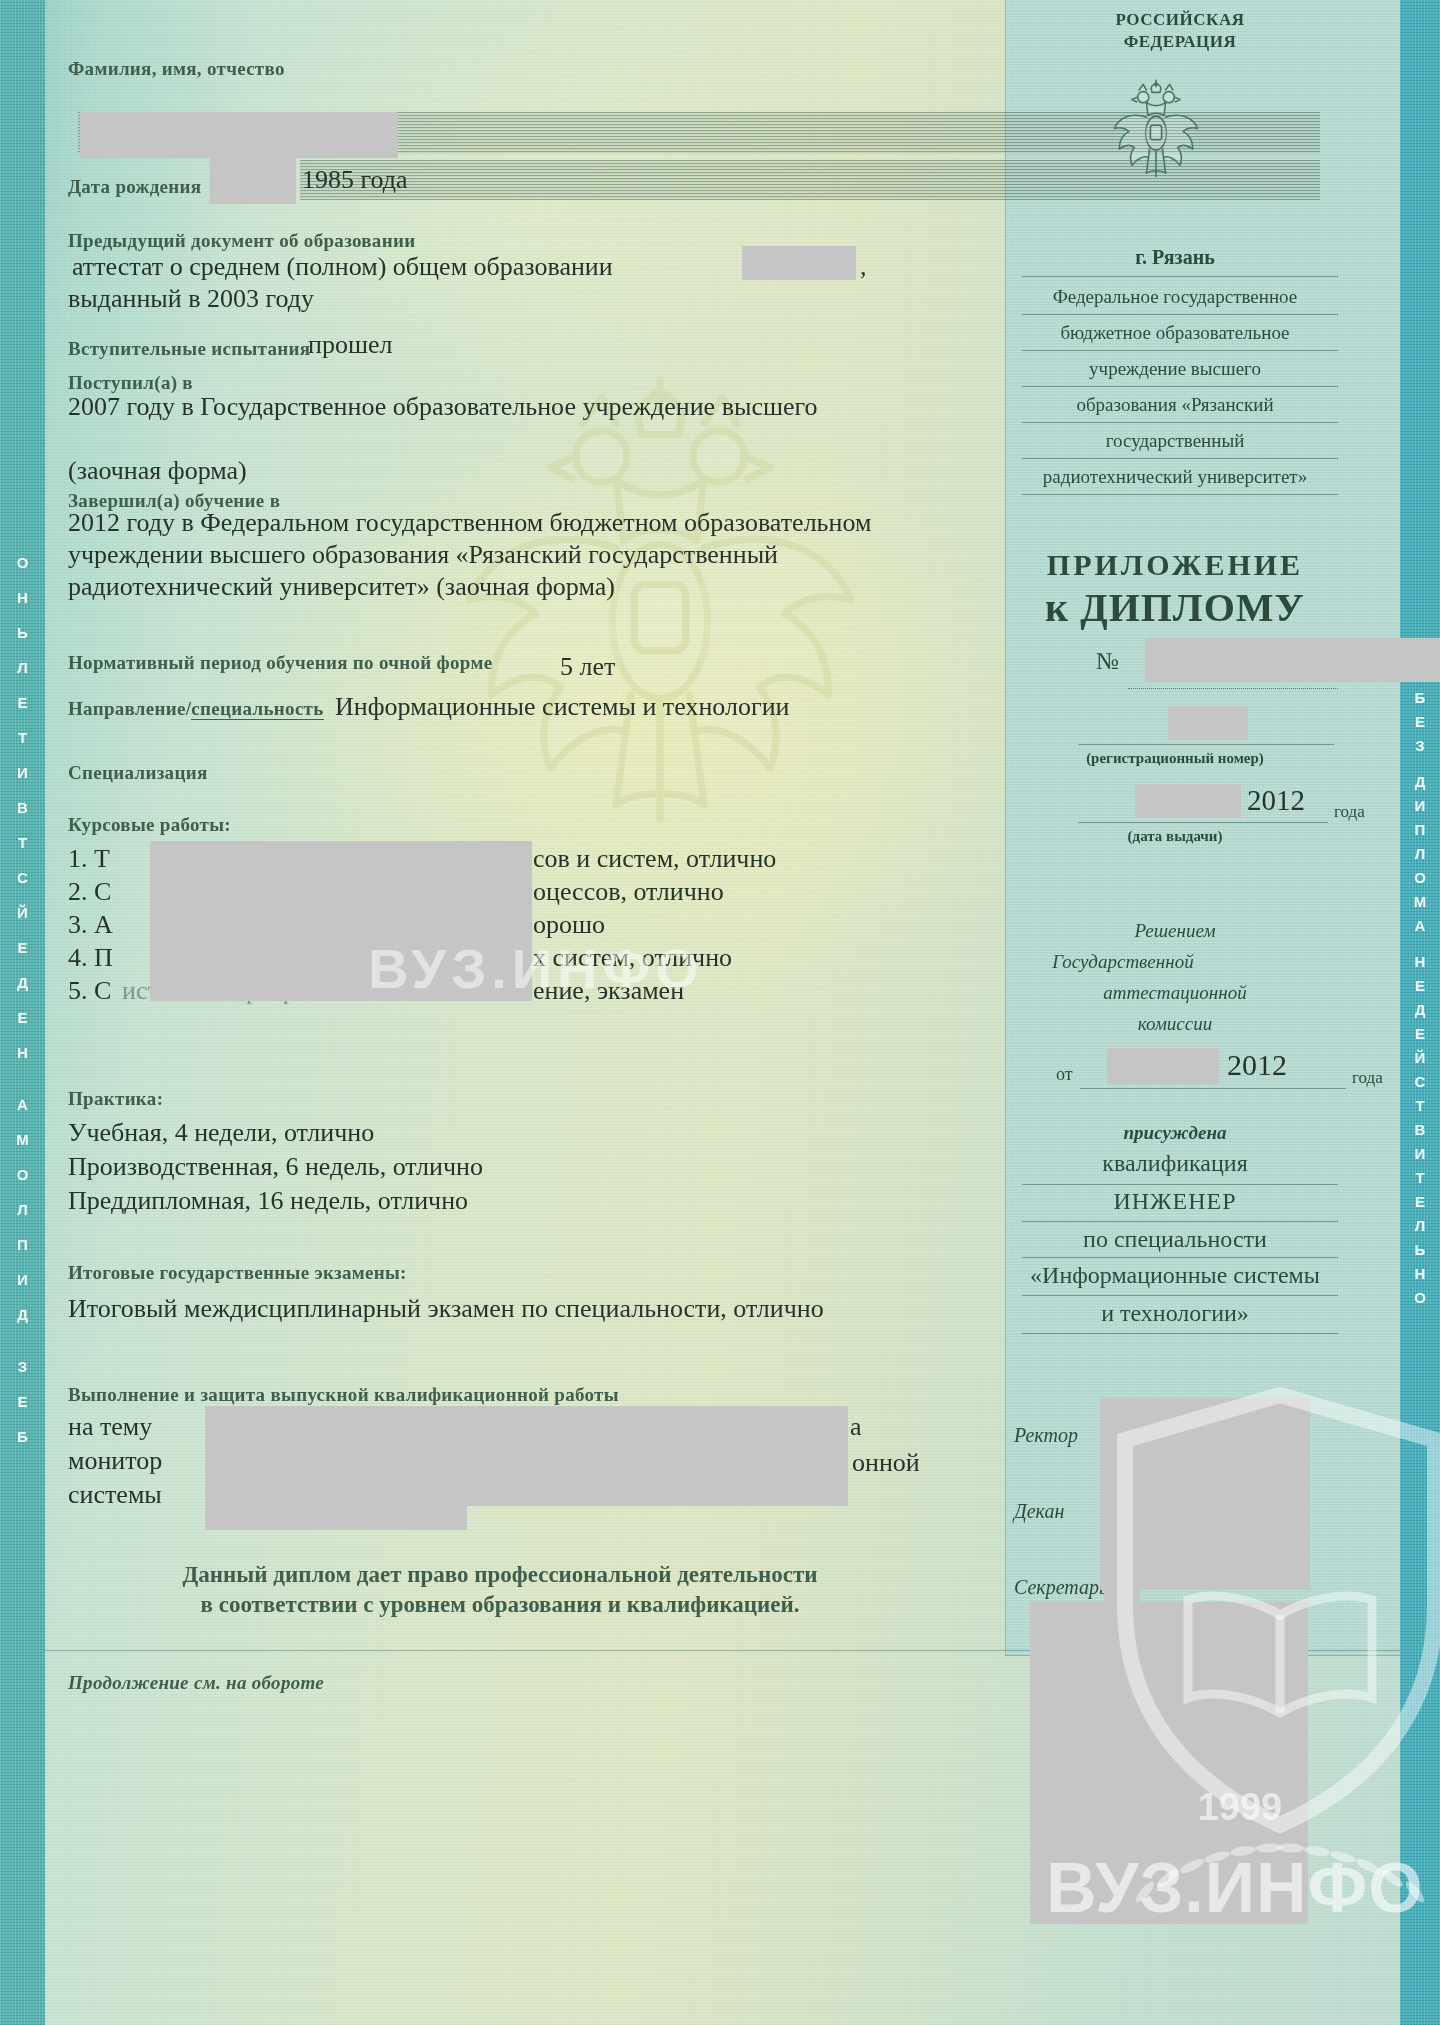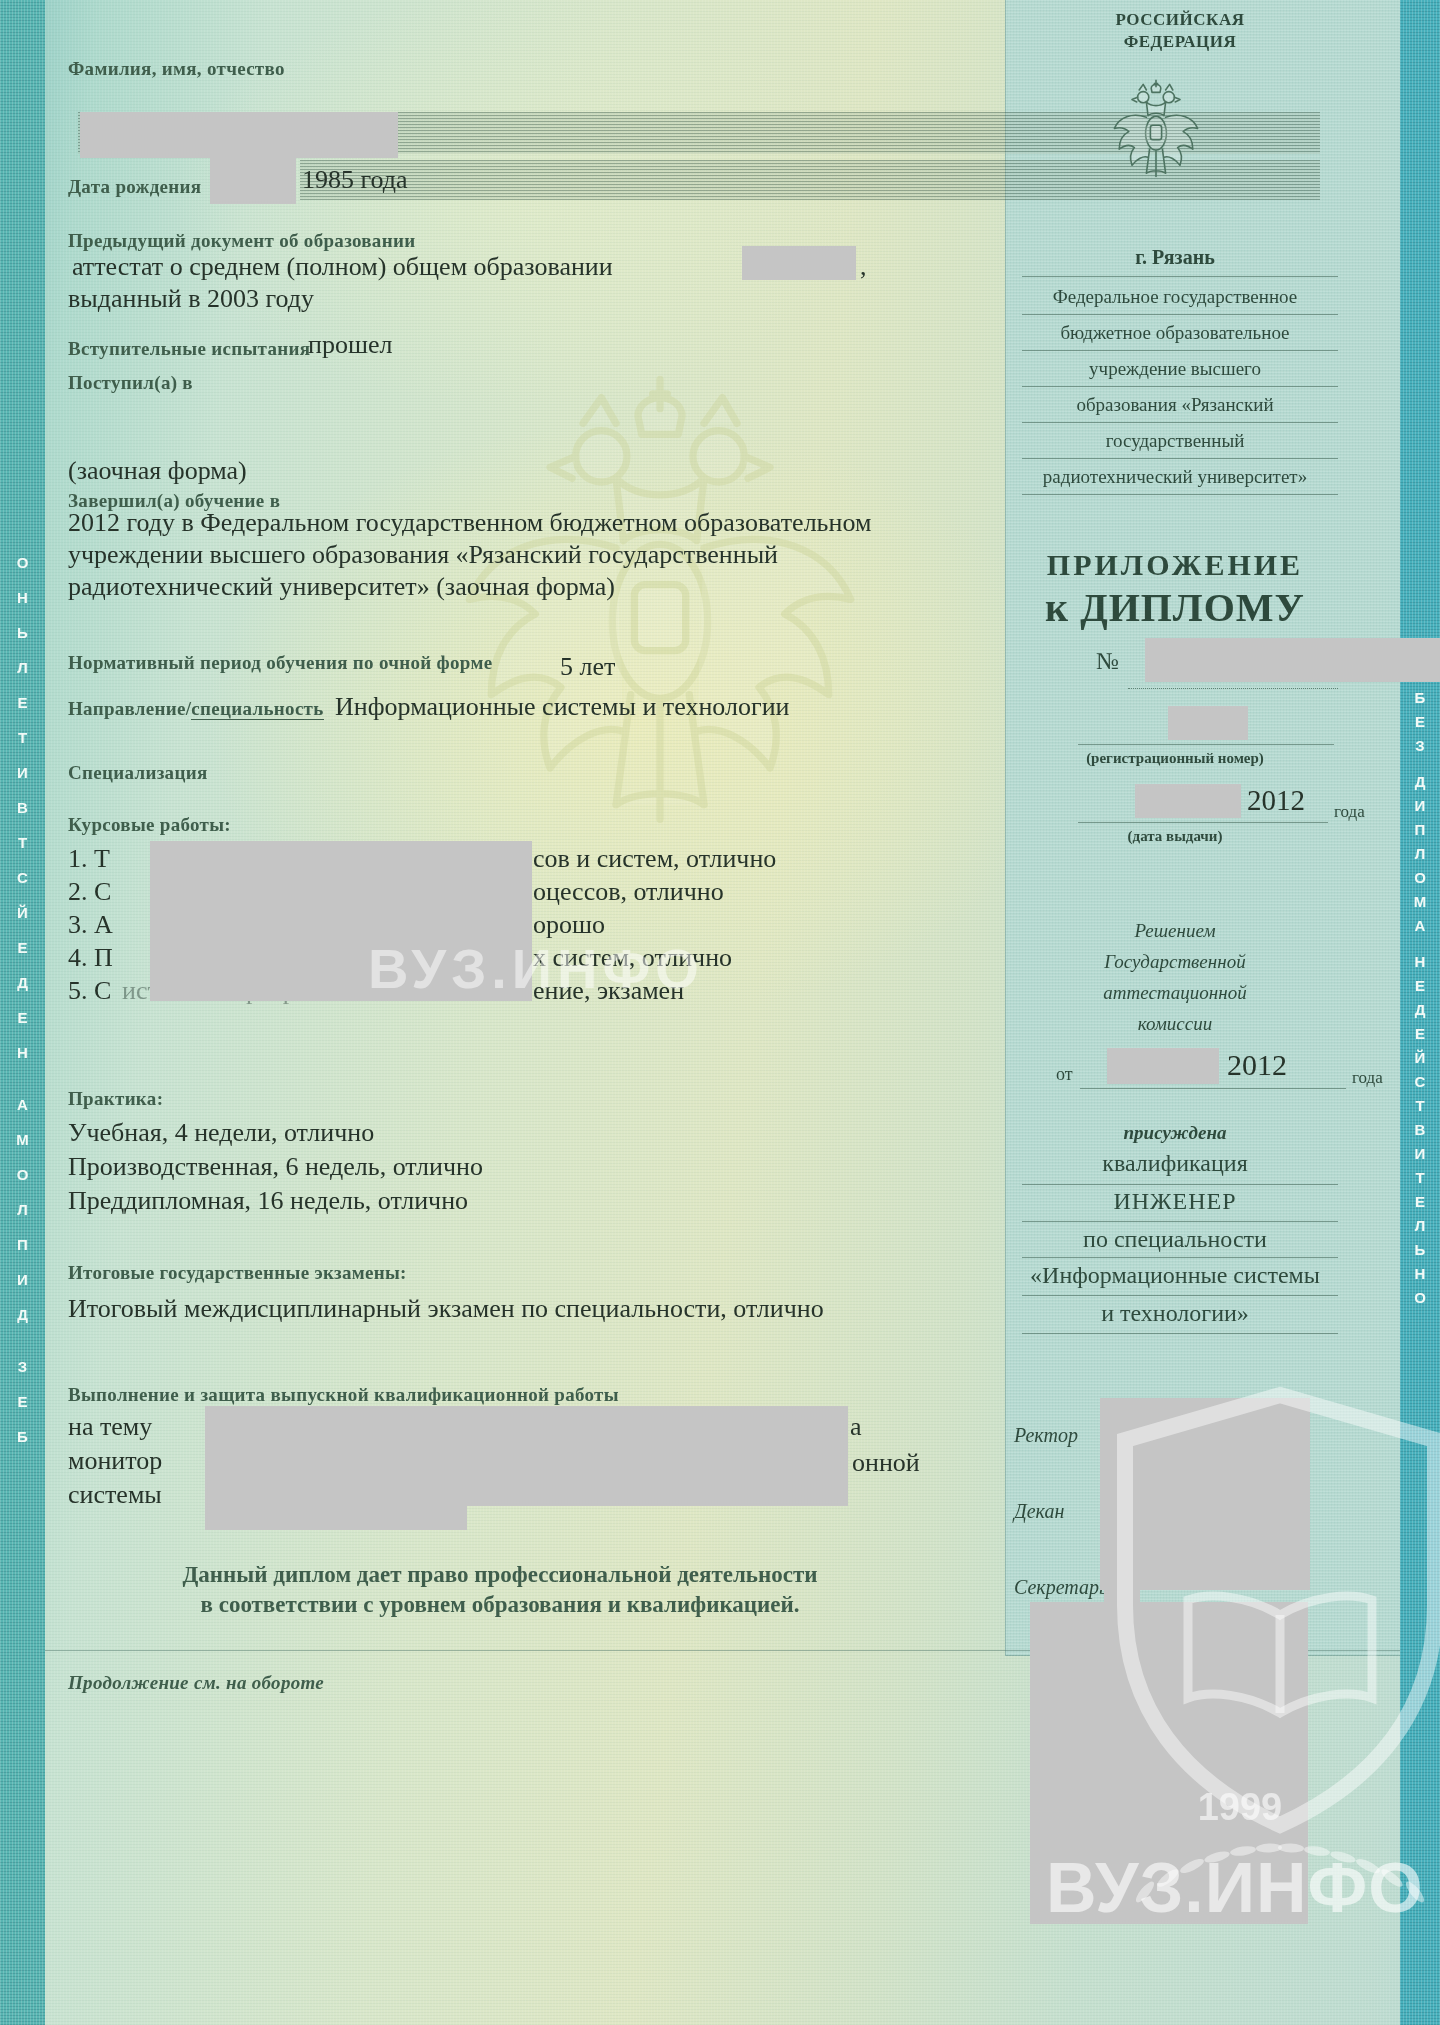--- a/index.html
+++ b/index.html
@@ -90,20 +90,21 @@
   <div class="abs lbl" style="left:68px;top:230px">Предыдущий документ об образовании</div>
   <div class="abs val" style="left:72px;top:252px">аттестат о среднем (полном) общем образовании</div>
   <div class="redact" style="left:742px;top:246px;width:114px;height:34px"></div>
   <div class="abs val" style="left:860px;top:252px">,</div>
   <div class="abs val" style="left:68px;top:284px">выданный в 2003 году</div>
 
   <div class="abs lbl" style="left:68px;top:338px">Вступительные испытания</div>
   <div class="abs val" style="left:308px;top:330px">прошел</div>
 
   <div class="abs lbl" style="left:68px;top:372px">Поступил(а) в</div>
+  <div class="abs val" style="left:68px;top:392px">2007 году в Государственное образовательное учреждение высшего</div>
   <div class="abs val" style="left:68px;top:456px">(заочная форма)</div>
 
   <div class="abs lbl" style="left:68px;top:490px">Завершил(а) обучение в</div>
   <div class="abs val" style="left:68px;top:508px">2012 году в Федеральном государственном бюджетном образовательном</div>
   <div class="abs val" style="left:68px;top:540px">учреждении высшего образования «Рязанский государственный</div>
   <div class="abs val" style="left:68px;top:572px">радиотехнический университет» (заочная форма)</div>
 
   <div class="abs lbl" style="left:68px;top:652px">Нормативный период обучения по очной форме</div>
   <div class="abs val" style="left:560px;top:652px">5 лет</div>
 
@@ -187,21 +188,21 @@
   <div class="uline" style="left:1078px;top:744px;width:256px"></div>
   <div class="abs sb b ctr" style="left:1010px;top:750px;width:330px;font-size:15px;z-index:2">(регистрационный номер)</div>
 
   <div class="redact" style="left:1135px;top:784px;width:106px;height:34px"></div>
   <div class="abs sb" style="left:1247px;top:784px;font-size:29px;z-index:2;color:var(--ink)">2012</div>
   <div class="abs sb" style="left:1334px;top:802px;font-size:17px;z-index:2">года</div>
   <div class="uline" style="left:1078px;top:822px;width:250px"></div>
   <div class="abs sb b ctr" style="left:1010px;top:828px;width:330px;font-size:15px;z-index:2">(дата выдачи)</div>
 
   <div class="abs sb it ctr" style="left:1010px;top:920px;width:330px;font-size:19px;z-index:2">Решением</div>
-  <div class="abs sb it ctr" style="left:1010px;top:951px;width:330px;font-size:19px;z-index:2">Государственной</div>
+  <div class="abs sb it ctr" style="left:958px;top:951px;width:330px;font-size:19px;z-index:2">Государственной</div>
   <div class="abs sb it ctr" style="left:1010px;top:982px;width:330px;font-size:19px;z-index:2">аттестационной</div>
   <div class="abs sb it ctr" style="left:1010px;top:1013px;width:330px;font-size:19px;z-index:2">комиссии</div>
 
   <div class="abs sb" style="left:1056px;top:1064px;font-size:18px;z-index:2">от</div>
   <div class="redact" style="left:1107px;top:1048px;width:112px;height:36px"></div>
   <div class="abs sb" style="left:1227px;top:1048px;font-size:30px;z-index:2;color:var(--ink)">2012</div>
   <div class="uline" style="left:1080px;top:1088px;width:266px"></div>
   <div class="abs sb" style="left:1352px;top:1068px;font-size:17px;z-index:6">года</div>
 
   <div class="abs sb b it ctr" style="left:1010px;top:1122px;width:330px;font-size:19px;z-index:2">присуждена</div>

